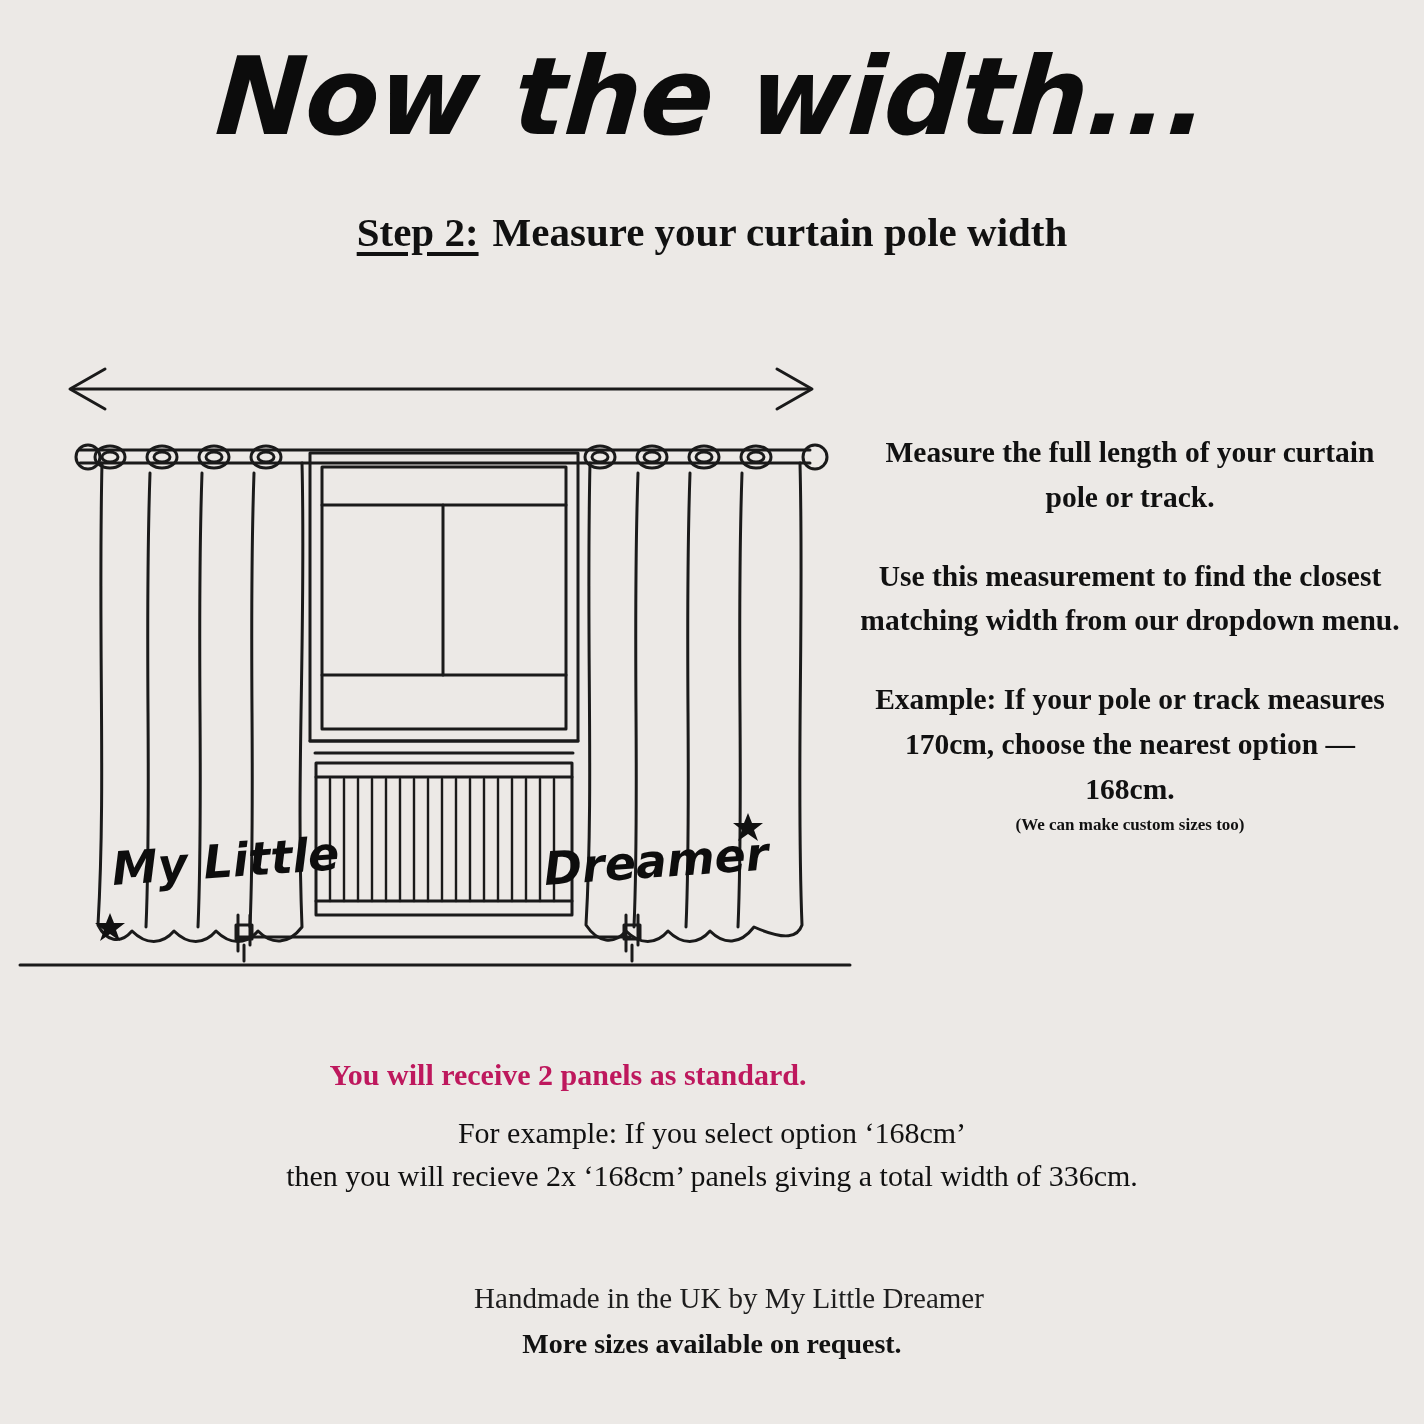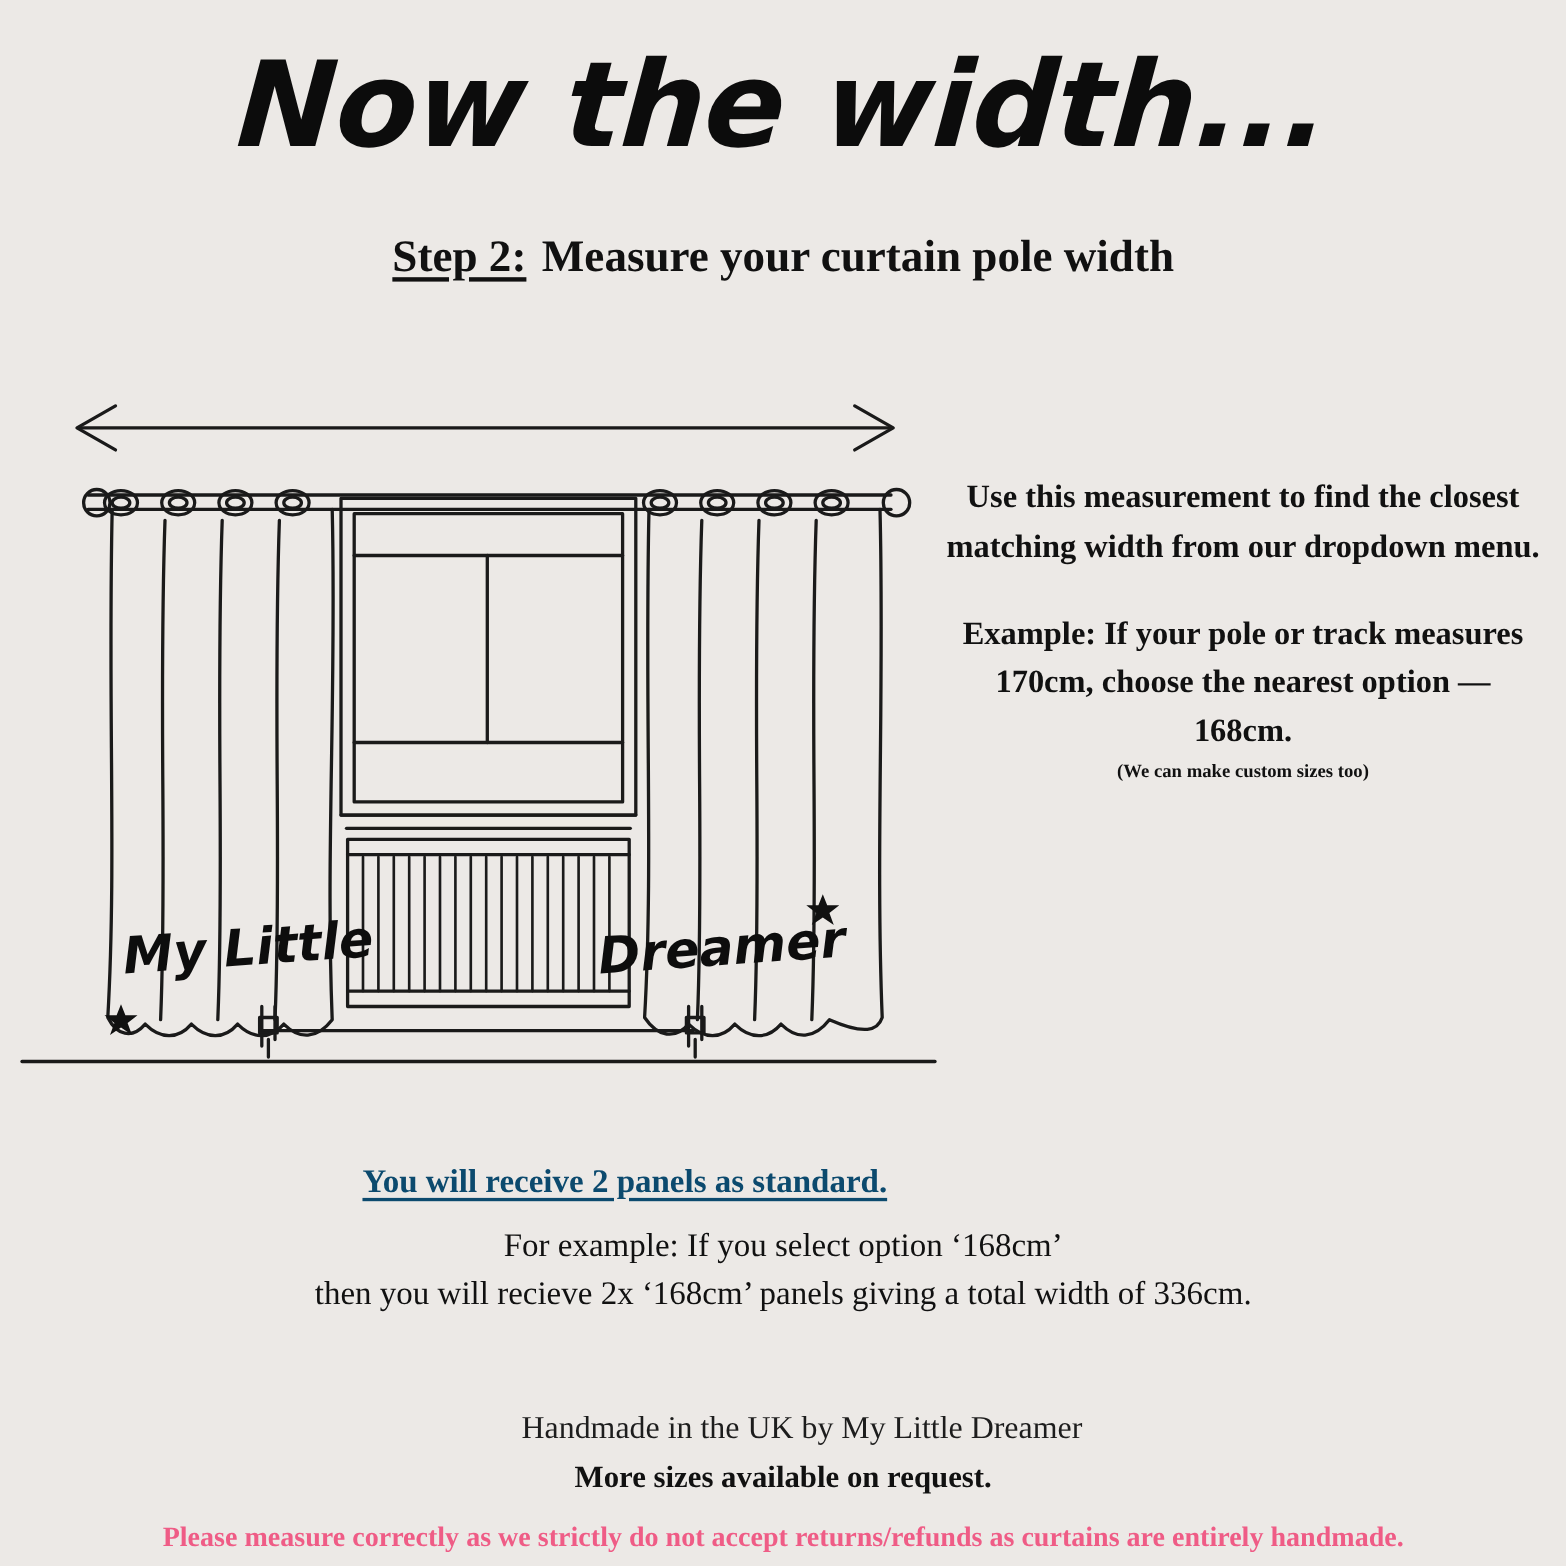--- a/index.html
+++ b/index.html
@@ -90,22 +90,21 @@
 
   
   .panels-note {
     position: absolute;
     top: 1058px;
     left: 0;
     width: 1136px;
     text-align: center;
     font-size: 30px;
     font-weight: bold;
-    color: #0c4a6e;
-    text-decoration: underline;
+    color: #be185d;
     text-underline-offset: 5px;
   }
   .panels-lines {
     position: absolute;
     top: 1112px;
     left: 0;
     width: 1424px;
     text-align: center;
     color: #111;
   }
@@ -252,28 +251,28 @@
         <polygon points="100,568 104,578 115,578 106,585 110,596 100,589 90,596 94,585 85,578 96,578"></polygon>
         <polygon points="738,468 742,478 753,478 744,485 748,496 738,489 728,496 732,485 723,478 734,478"></polygon>
       </g>
 
       <text class="script" x="103" y="540" font-size="46" fill="#0d0d0d" transform="rotate(-4 103 540)">My Little</text>
       <text class="script" x="535" y="540" font-size="46" fill="#0d0d0d" transform="rotate(-4 535 540)">Dreamer</text>
     </svg>
   </div>
 
   <div class="right-col">
+    <p>Measure the full length of your curtain pole or track.</p>
     <p>Use this measurement to find the closest matching width from our dropdown menu.</p>
     <p class="last">Example: If your pole or track measures 170cm, choose the nearest option — 168cm.</p>
     <p class="note">(We can make custom sizes too)</p>
   </div>
 
   <div class="panels-note">You will receive 2 panels as standard.</div>
   <div class="panels-lines">
     <div>For example: If you select option ‘168cm’</div>
     <div>then you will recieve 2x ‘168cm’ panels giving a total width of 336cm.</div>
   </div>
 
   <div class="footer1">Handmade in the UK by My Little Dreamer</div>
   <div class="footer2">More sizes available on request.</div>
-  <div class="footer3">Please measure correctly as we strictly do not accept returns/refunds as curtains are entirely handmade.</div>
 
 </div>
 
 </body></html>

